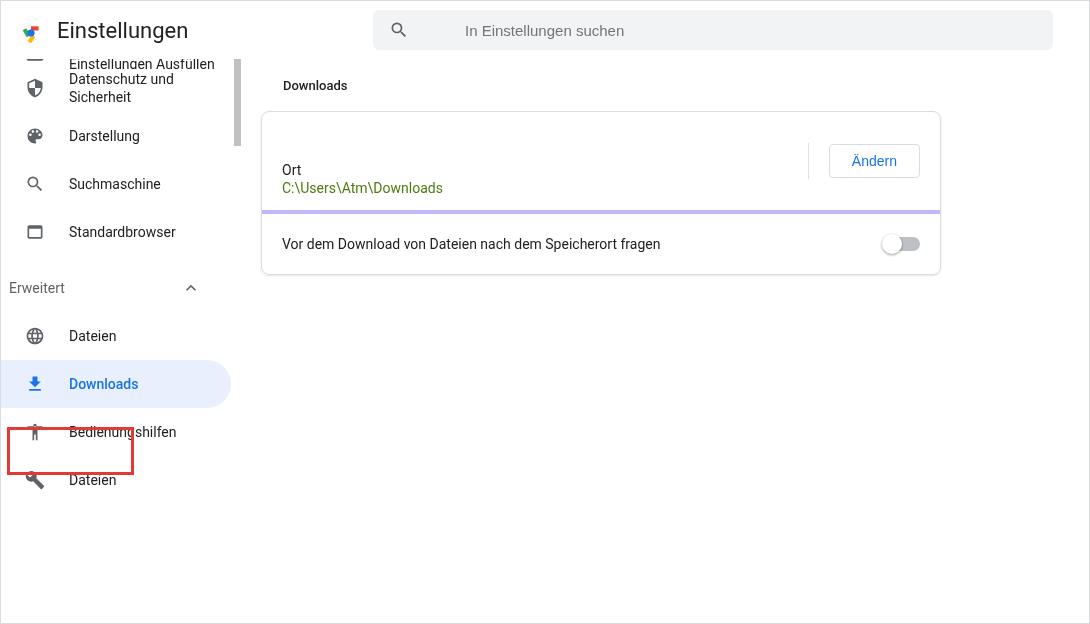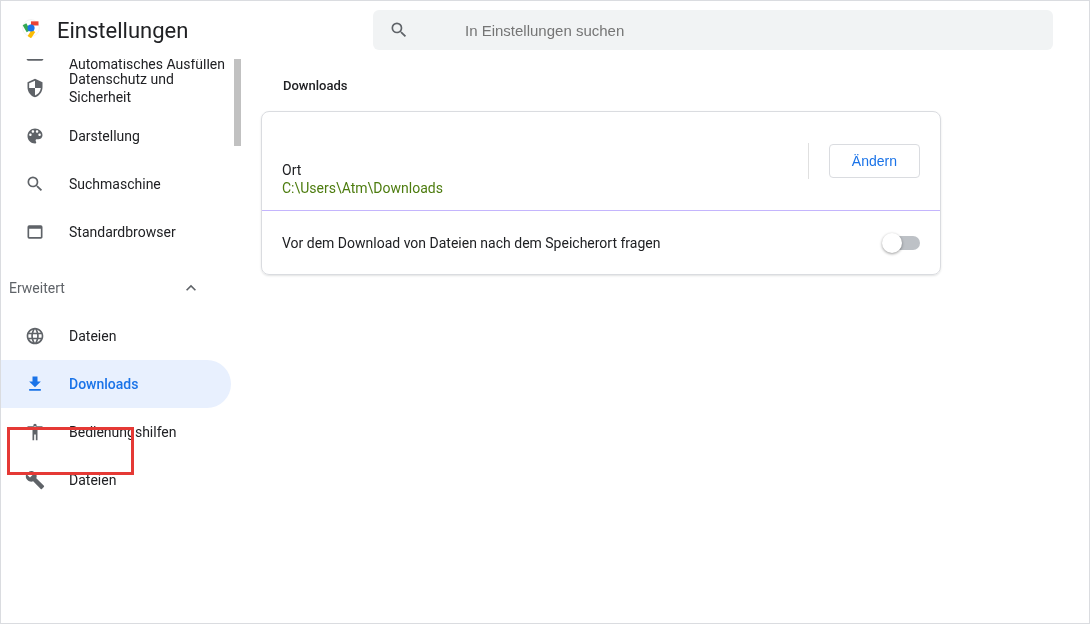--- a/index.html
+++ b/index.html
@@ -1,19 +1,19 @@
 <!DOCTYPE html>
 <html><head>
   <meta charset="utf-8">
   <style>
     * { margin: 0; padding: 0; box-sizing: border-box; }
     body { font-family: 'Roboto', Arial, sans-serif; width: 1090px; height: 624px; overflow: hidden; background: #fff; border: 1px solid #dadce0; position: relative; }
     
     .header { height: 58px; display: flex; align-items: center; padding: 0 20px; position: absolute; top: 0; left: 0; right: 0; z-index: 10; background: #fff; }
-    .header-left { display: flex; align-items: flex-start; gap: 16px; width: 252px; }
+    .header-left { display: flex; align-items: flex-end; gap: 16px; width: 252px; }
     .header-title { font-size: 22px; color: #202124; }
     .search-container { flex: 1; max-width: 680px; height: 40px; background: #f1f3f4; border-radius: 6px; display: flex; align-items: center; padding: 0 16px; gap: 16px; margin-left: 100px; }
     .search-container input { flex: 1; border: none; background: transparent; outline: none; font-size: 15px; color: #5f6368; margin-left: 40px; }
     
     .main-layout { position: absolute; top: 43px; left: 0; right: 0; bottom: 0; display: flex; }
     
     .sidebar-wrap { width: 252px; position: relative; overflow: hidden; }
     .sidebar-scrolltrack { position: absolute; right: 12px; top: 14px; width: 7px; height: 88px; background: #c1c1c1; border-radius: 0; }
     .sidebar { height: 100%; overflow-y: auto; padding-top: 0; padding-right: 28px; scrollbar-width: none; }
     .sidebar::-webkit-scrollbar { display: none; }
@@ -32,21 +32,21 @@
     .section-header .nav-label { color: #5f6368; }
     .expand-icon { width: 20px; height: 20px; }
     .expand-icon svg { fill: #5f6368; }
     
     .content { flex: 1; padding: 34px 20px 20px 8px; }
     .content-inner { max-width: 680px; }
     .section-title { font-size: 13px; color: #202124; font-weight: 500; margin-bottom: 18px; padding-left: 22px; }
     
     .card { border: 1px solid #dadce0; border-radius: 8px; box-shadow: 0 1px 2px rgba(60,64,67,.15); overflow: hidden; }
     .card-row { display: flex; align-items: center; justify-content: space-between; padding: 14px 20px; min-height: 64px; }
-    .card-row + .card-row { border-top: 1px solid #c4b5fd; text-align: center; }
+    .card-row + .card-row { border-top: 4px solid #c4b5fd; text-align: center; }
     .row-text { display: flex; flex-direction: column; gap: 2px; margin-top: 36px; }
     .row-title { font-size: 14px; color: #202124; }
     .row-subtitle { font-size: 14px; color: #4d7c0f; }
     
     .btn-action { border: 1px solid #dadce0; background: #fff; color: #1a73e8; font-size: 14px; font-weight: 500; padding: 8px 22px; border-radius: 4px; cursor: pointer; }
     
     .vdivider { width: 1px; height: 36px; background: #e0e0e0; margin-right: 20px; }
     
     .toggle { width: 36px; height: 14px; background: #bdc1c6; border-radius: 8px; position: relative; cursor: pointer; }
     .toggle-knob { width: 20px; height: 20px; background: #fff; border-radius: 50%; position: absolute; top: -3px; left: -2px; box-shadow: 0 1px 3px rgba(0,0,0,.4); }
@@ -87,21 +87,21 @@
   <div class="sidebar-wrap">
     <div class="sidebar-scrolltrack"></div>
     <div class="sidebar">
 
       <div class="nav-item cut">
         <span class="nav-icon">
             <svg viewBox="0 0 24 24">
               <path d="M20 4H4c-1.11 0-1.99.89-1.99 2L2 18c0 1.11.89 2 2 2h16c1.11 0 2-.89 2-2V6c0-1.11-.89-2-2-2zm0 14H4v-6h16v6zm0-10H4V6h16v2z"></path>
             </svg>
           </span>
-        <span class="nav-label">Automatisches Ausfüllen</span>
+        <span class="nav-label">Einstellungen Ausfüllen</span>
       </div>
 
       <div class="nav-item">
         <span class="nav-icon">
             <svg viewBox="0 0 24 24">
               <path d="M12 1L3 5v6c0 5.55 3.84 10.74 9 12 5.16-1.26 9-6.45 9-12V5l-9-4zm0 10.99h7c-.53 4.12-3.28 7.79-7 8.94V12H5V6.3l7-3.11v8.8z"></path>
             </svg>
           </span>
         <span class="nav-label">Datenschutz und Sicherheit</span>
       </div>

